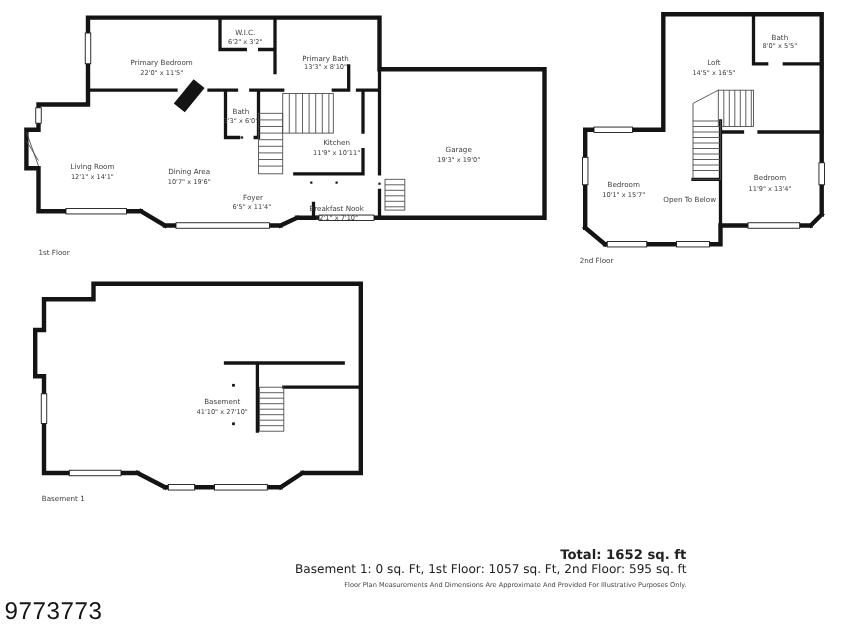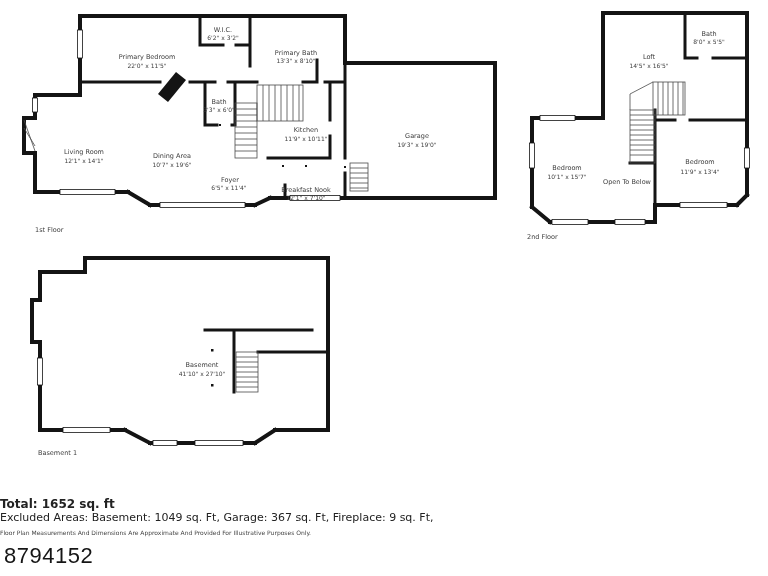--- a/index.html
+++ b/index.html
@@ -12,21 +12,21 @@
   .wall-int { stroke:#141414; stroke-width:3; fill:none; stroke-linecap:square; }
   .thin     { stroke:#4a4a4a; stroke-width:0.8; fill:none; }
   .win      { fill:#ffffff; stroke:#141414; stroke-width:0.8; }
   .dot      { fill:#141414; }
   .fill-blk { fill:#141414; stroke:none; }
   text { fill:#3d3d3d; font-family:"DejaVu Sans", sans-serif; }
   .room-name { font-size:6.5px; text-anchor:middle; }
   .room-dims { font-size:6px;  text-anchor:middle; }
   .floor-label { font-size:6.5px; text-anchor:start; fill:#3d3d3d; }
   #summary {
-    position:absolute; left:0; top:497px; width:624px; text-align:left; color:#222222;
+    position:absolute; left:0; top:497px; width:624px; text-align:right; color:#222222;
   }
   #summary .total { font-size:12px; font-weight:bold; line-height:14px; }
   #summary .line  { font-size:11px; line-height:13px; }
   #summary .disclaimer { font-size:6px; color:#444; margin-top:5px; }
   #watermark {
     position:absolute; left:4px; top:543px; font-size:22px; color:#151515;
     font-family:"Liberation Sans", sans-serif; letter-spacing:0.5px;
   }
 </style>
 </head>
@@ -172,17 +172,17 @@
   </g>
   <g>
     <text class="room-name" x="177" y="117">Basement</text>
     <text class="room-dims" x="177" y="126">41'10" x 27'10"</text>
   </g>
   <text class="floor-label" x="13" y="205">Basement 1</text>
 </svg>
 
 <div id="summary">
   <div class="total">Total: 1652 sq. ft</div>
-  <div class="line">Excluded Areas: Basement: 1049 sq. Ft, Garage: 367 sq. Ft, Fireplace: 9 sq. Ft,</div>
+  <div class="line">Basement 1: 0 sq. Ft, 1st Floor: 1057 sq. Ft, 2nd Floor: 595 sq. ft</div>
   <div class="disclaimer">Floor Plan Measurements And Dimensions Are Approximate And Provided For Illustrative Purposes Only.</div>
 </div>
 
-<div id="watermark">8794152</div>
+<div id="watermark">9773773</div>
 
 </body></html>

